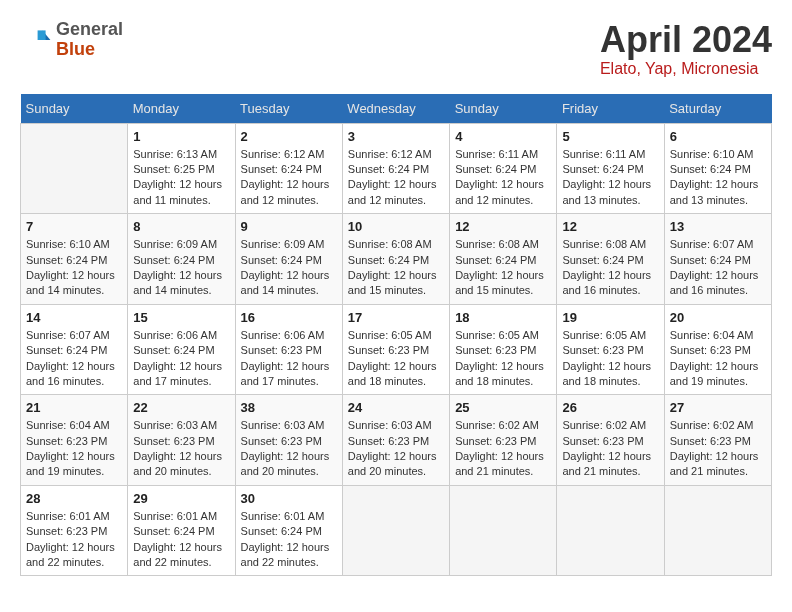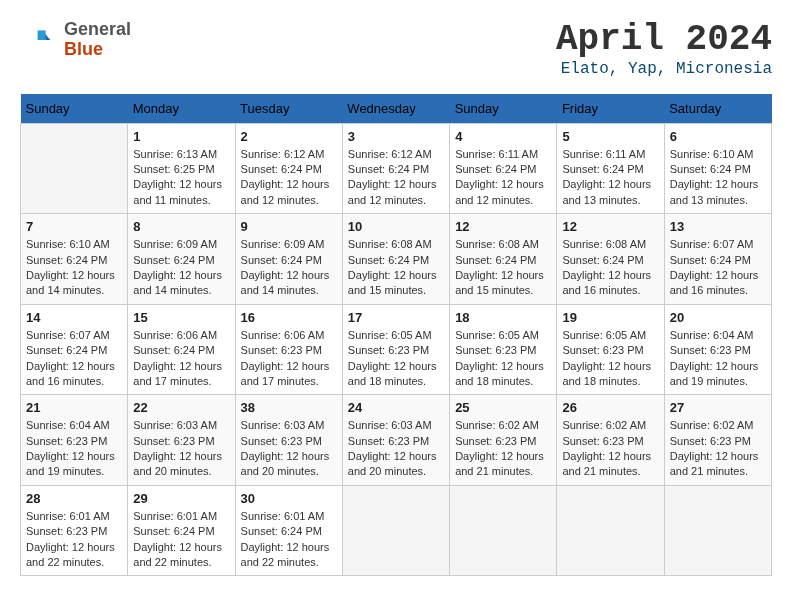--- a/index.html
+++ b/index.html
@@ -12,55 +12,53 @@
     }
     .header {
       display: flex;
       justify-content: space-between;
       align-items: flex-start;
       margin-bottom: 16px;
     }
     .logo {
       display: flex;
       align-items: center;
-      gap: 12px;
+      gap: 4px;
     }
     .logo-text {
       font-size: 18px;
       font-weight: bold;
       line-height: 1.1;
     }
     .logo-general { color: #555; }
     .logo-blue { color: #c2410c; }
     .logo-icon {
       width: 32px;
       height: 32px;
     }
     .title-area {
-      text-align: right;
-      font-family: Liberation Mono, monospace;
     }
     .month-title {
       font-size: 36px;
       font-weight: bold;
       color: #333;
       line-height: 1.1;
     }
     .location {
       font-size: 16px;
-      color: #0c4a6e;
+      color: #b91c1c;
     }
     table {
       width: 100%;
       border-collapse: collapse;
       font-size: 11px;
     }
     thead th {
       background-color: #2a6db5;
-      color: #000000;
+      color: #e5e5e5;
       padding: 7px 5px;
       text-align: left;
       font-size: 13px;
       font-weight: normal;
     }
     tbody td {
       border: 1px solid #ccc;
       vertical-align: top;
       padding: 5px;
       width: calc(100% / 7);

